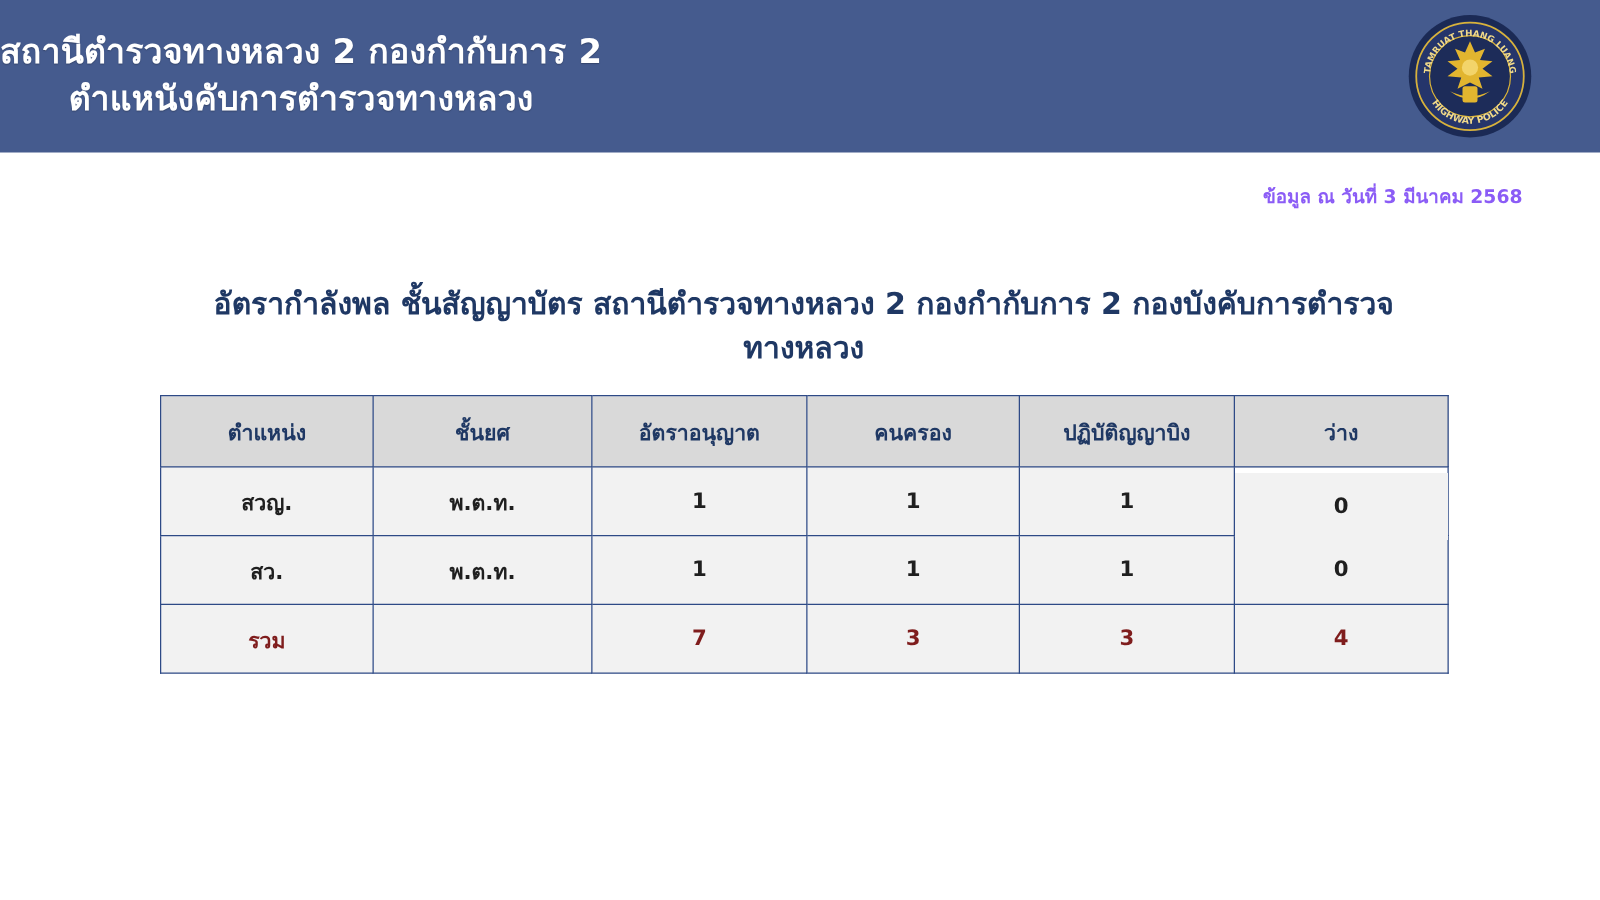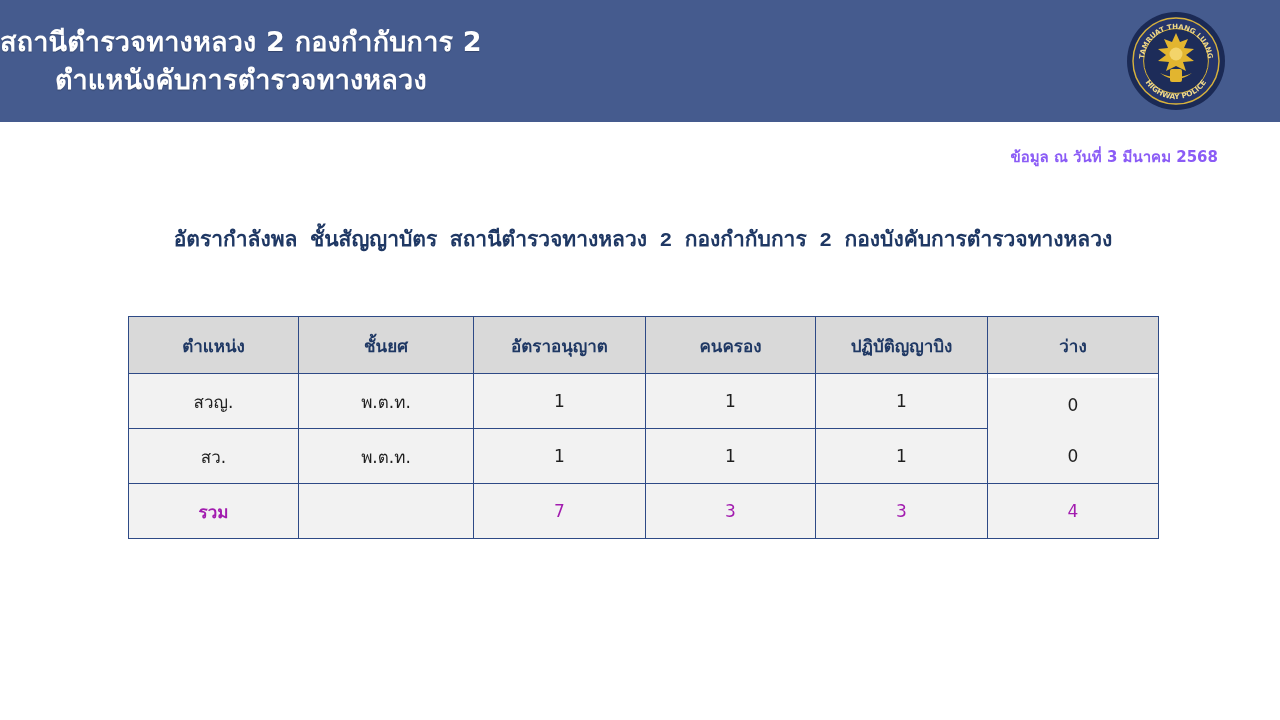--- a/index.html
+++ b/index.html
@@ -64,24 +64,23 @@
   }
 
   
   .section-title {
     position: absolute;
     top: 226px;
     left: 128px;
     width: 1030px;
     text-align: center;
     color: #1f3864;
-    font-size: 21px;
+    font-size: 24px;
     font-weight: bold;
     line-height: 1.45;
-    font-family: Liberation Mono, monospace;
   }
 
   
   .table-wrap {
     position: absolute;
     top: 316px;
     left: 128px;
     width: 1030px;
   }
   table.roster {
@@ -102,24 +101,24 @@
     font-weight: bold;
     height: 56px;
     padding: 0 4px;
   }
   table.roster tbody td {
     background: #f2f2f2;
     color: #1f1f1f;
     font-size: 17px;
     height: 54px;
     padding: 0 4px;
-    font-weight: normal;
+    font-weight: bold;
   }
   table.roster tbody tr.total-row td {
-    color: #a21caf;
+    color: #7f1d1d;
   }
   table.roster tbody tr.total-row td.pos-cell {
     font-weight: bold;
   }
   
   col.c-pos   { width: 170px; }
   col.c-rank  { width: 175px; }
   col.c-quota { width: 172px; }
   col.c-held  { width: 170px; }
   col.c-act   { width: 172px; }

